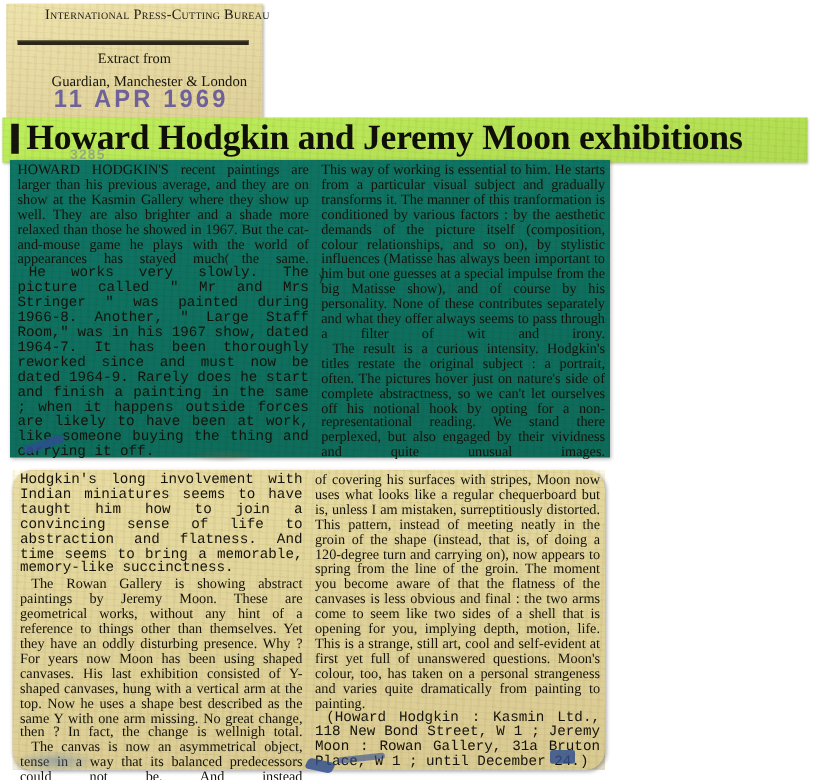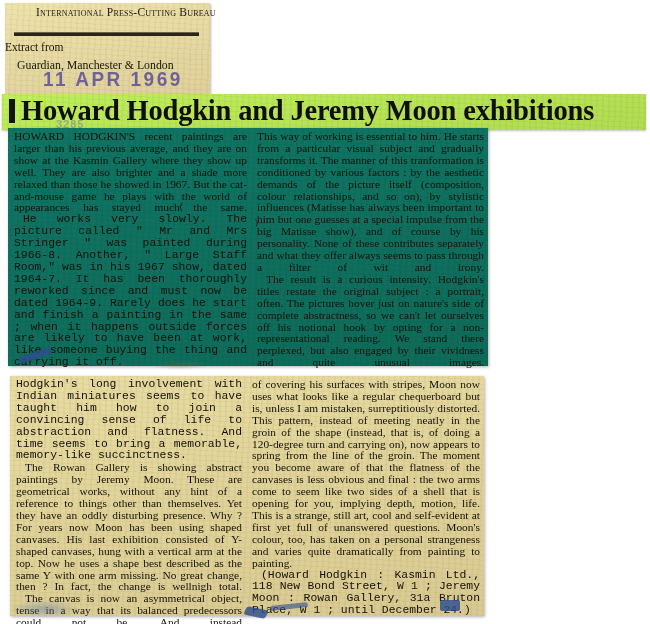--- a/index.html
+++ b/index.html
@@ -59,20 +59,21 @@
     top: 29px;
     width: 185px;
     height: 3px;
     background: #2a2519;
     border-top: 1px solid #6b6245;
   }
   #masthead .extract,
   #masthead .paper-name {
     position: absolute;
     width: 205px;
+    text-align: center;
     font-size: 11.5px;
     color: #171509;
     font-family: "Liberation Serif", serif;
   }
   #masthead .extract { top: 38px; }
   #masthead .paper-name { top: 55px; font-size: 11.8px; padding-left: 12px; }
   #masthead .datestamp {
     position: absolute;
     left: 38px;
     top: 66px;
@@ -136,20 +137,21 @@
     box-shadow: 1px 1px 3px rgba(0,0,0,0.3);
   }
   
   #block-b {
     left: 10px;
     top: 376px;
     width: 474px;
     height: 240px;
     background: #e8dfb2;
     box-shadow: 1px 1px 3px rgba(0,0,0,0.3);
+    border-radius: 16px;
   }
 
   .cols {
     position: absolute;
     inset: 0;
     display: flex;
   }
   .col {
     box-sizing: border-box;
     padding: 3px 4px 0 6px;

